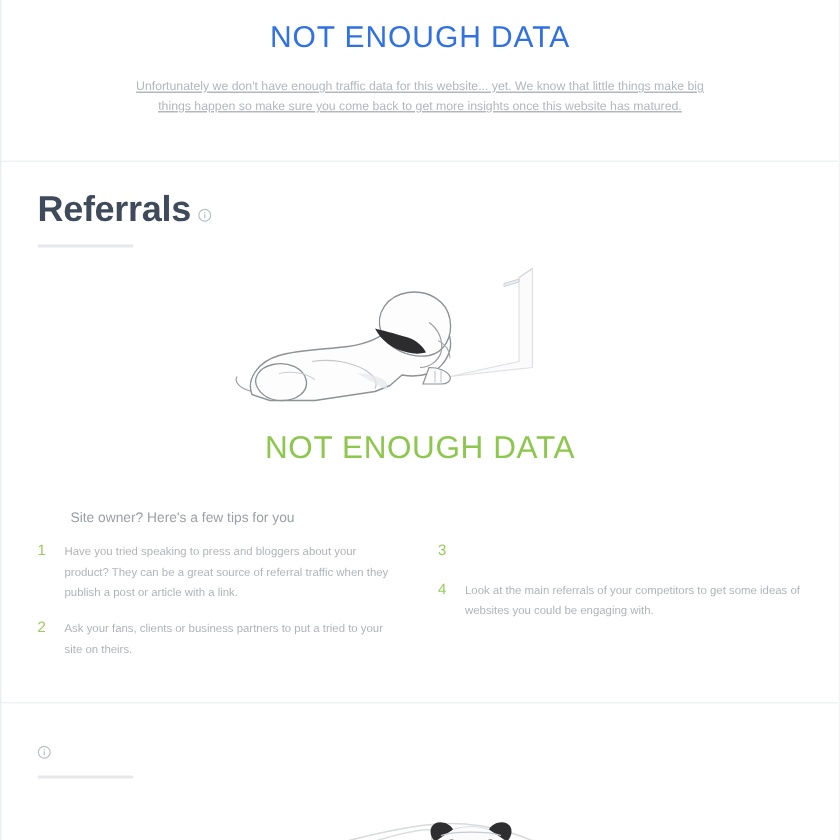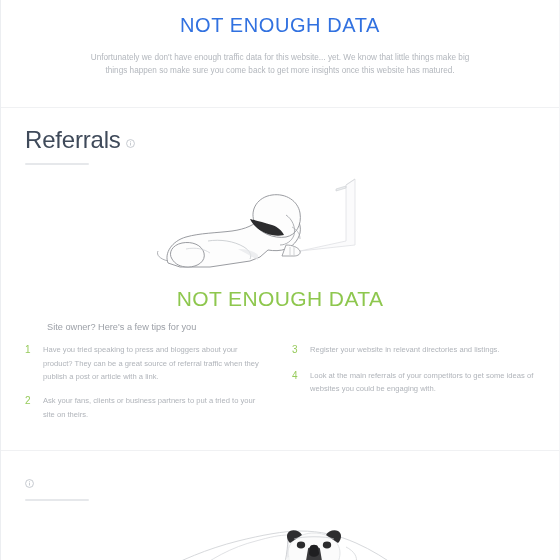--- a/index.html
+++ b/index.html
@@ -30,34 +30,35 @@
     margin: 0 0 9px 0;
     line-height: 1.1;
   }
   .banner-sub {
     color: #b3b7bd;
     font-size: 8.2px;
     line-height: 1.55;
     margin: 16px auto;
     max-width: 400px;
     font-weight: 400;
+    text-decoration: underline;
   }
   .divider {
     height: 1px;
     background: #f0f1f3;
     width: 100%;
   }
 
   
   .section { padding: 20px 24px 0 24px; }
   .section-head { display: flex; align-items: center; gap: 5px; }
   .section-title {
     font-size: 24px;
     color: #3f4a5a;
-    font-weight: 400;
+    font-weight: 700;
     letter-spacing: -0.2px;
     line-height: 1;
   }
   .info-icon { display: inline-flex; align-items: center; margin-top: 6px; }
   .info-icon svg { display: block; }
   .title-rule {
     margin-top: 11px;
     width: 64px; height: 2px;
     background: #e6e8eb;
     border-radius: 1px;
@@ -75,21 +76,21 @@
   .nodata-green {
     text-align: center;
     color: #8ec74e;
     font-size: 21px;
     font-weight: 400;
     letter-spacing: 0.4px;
     margin-top: 6px;
   }
 
   
-  .tips { margin-top: 11px; padding: 0 24px 0 24px; }
+  .tips { margin-top: 29px; padding: 0 24px 0 24px; }
   .tips-heading {
     color: #9b9fa6;
     font-size: 9.2px;
     margin: 0 0 11px 22px;
     font-weight: 400;
   }
   .tips-cols {
     display: flex;
     gap: 24px;
   }
@@ -198,21 +199,20 @@
           <div class="tip-text">Have you tried speaking to press and bloggers about your product? They can be a great source of referral traffic when they publish a post or article with a link.</div>
         </div>
         <div class="tip">
           <div class="tip-num">2</div>
           <div class="tip-text">Ask your fans, clients or business partners to put a tried to your site on theirs.</div>
         </div>
       </div>
       <div class="tips-col">
         <div class="tip">
           <div class="tip-num">3</div>
-          <div class="tip-text">Register your website in relevant directories and listings.</div>
         </div>
         <div class="tip">
           <div class="tip-num">4</div>
           <div class="tip-text">Look at the main referrals of your competitors to get some ideas of websites you could be engaging with.</div>
         </div>
       </div>
     </div>
   </div>
 
   <div class="section-gap"></div>

